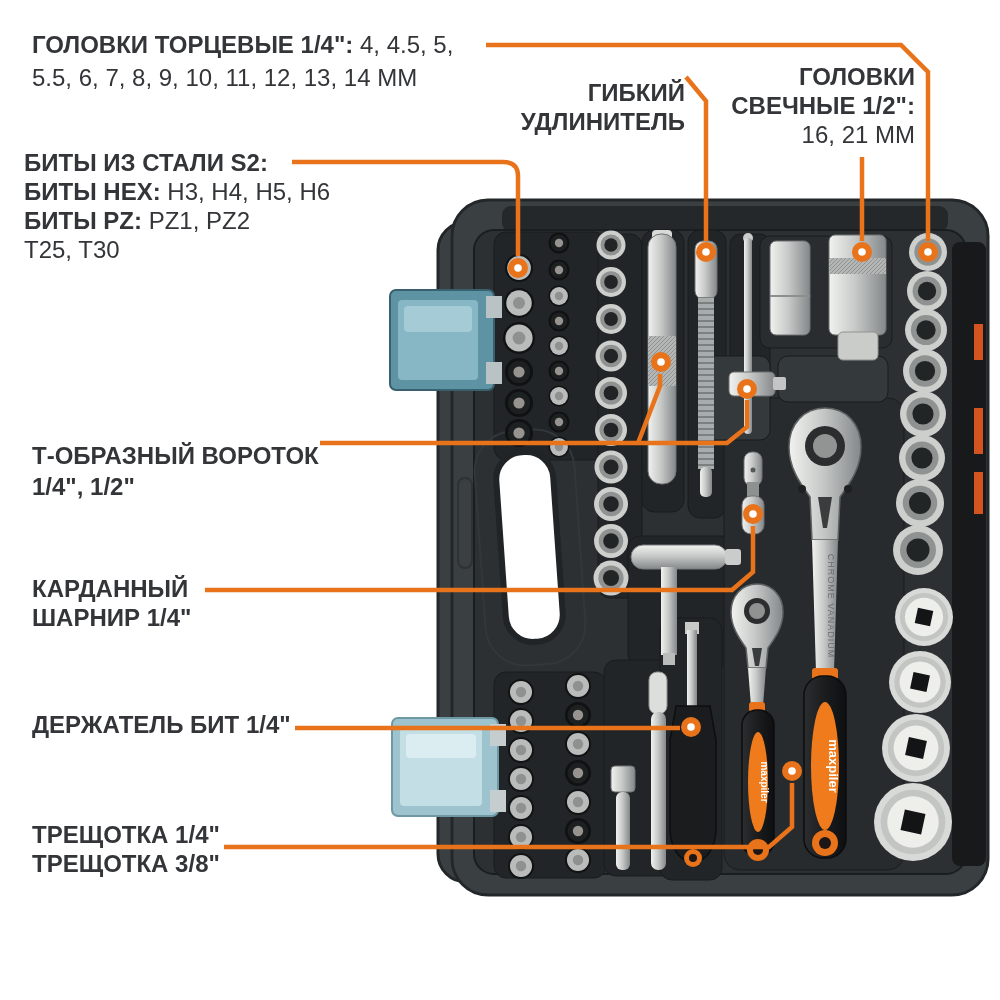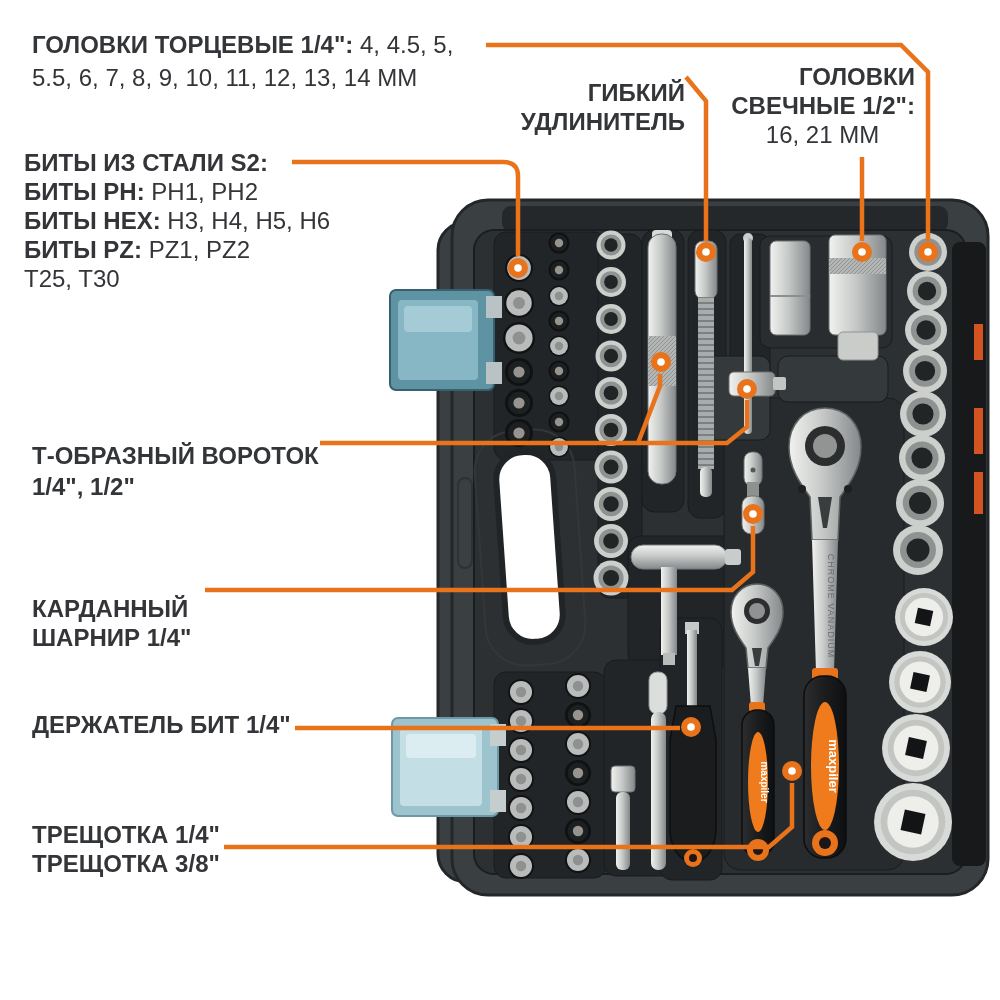--- a/index.html
+++ b/index.html
@@ -1,21 +1,21 @@
 <!DOCTYPE html>
 <html><head>
 <meta charset="utf-8">
 <style>
   html,body{margin:0;padding:0;background:#ffffff;}
   body{width:1000px;height:1000px;position:relative;overflow:hidden;
        font-family:"Liberation Sans","DejaVu Sans",sans-serif;color:#333538;}
   .stage{position:absolute;inset:0;}
   svg{position:absolute;left:0;top:0;}
   .lbl{position:absolute;font-size:24px;line-height:29px;font-weight:700;}
-  .lbl .val{font-weight:400;text-align:center;}
+  .lbl .val{font-weight:400;}
   .lbl-wrap{font-weight:700;}
   .lbl-wrap .val{font-weight:400;}
   .right{text-align:right;}
   b{font-weight:700;}
 </style>
 </head>
 <body>
 
 <div class="stage">
 
@@ -320,21 +320,20 @@
   </g>
 </svg>
 
 <div class="lbl lbl-wrap" style="left:32px;top:28px;width:455px;line-height:33px;">
   <b>ГОЛОВКИ ТОРЦЕВЫЕ 1/4":</b>
   <span class="val">4, 4.5, 5, 5.5, 6, 7, 8, 9, 10, 11, 12, 13, 14 ММ</span>
 </div>
 
 <div class="lbl" style="left:24px;top:148px;width:480px;">
   <div>БИТЫ ИЗ СТАЛИ S2:</div>
-  <div><b>БИТЫ PH:</b> <span class="val">PH1, PH2</span></div>
   <div><b>БИТЫ HEX:</b> <span class="val">H3, H4, H5, H6</span></div>
   <div><b>БИТЫ PZ:</b> <span class="val">PZ1, PZ2</span></div>
   <div><span class="val">T25, T30</span></div>
 </div>
 
 <div class="lbl right" style="left:480px;top:78px;width:205px;">
   <div>ГИБКИЙ</div>
   <div>УДЛИНИТЕЛЬ</div>
 </div>
 
@@ -342,21 +341,21 @@
   <div>ГОЛОВКИ</div>
   <div>СВЕЧНЫЕ 1/2":</div>
   <div class="val">16, 21 ММ</div>
 </div>
 
 <div class="lbl" style="left:32px;top:427px;line-height:31px;margin-top:13px;">
   <div>Т-ОБРАЗНЫЙ ВОРОТОК</div>
   <div>1/4", 1/2"</div>
 </div>
 
-<div class="lbl" style="left:32px;top:594px;">
+<div class="lbl" style="left:32px;top:574px;">
   <div>КАРДАННЫЙ</div>
   <div>ШАРНИР 1/4"</div>
 </div>
 
 <div class="lbl" style="left:32px;top:710px;">
   <div>ДЕРЖАТЕЛЬ БИТ 1/4"</div>
 </div>
 
 <div class="lbl" style="left:32px;top:820px;">
   <div>ТРЕЩОТКА 1/4"</div>

